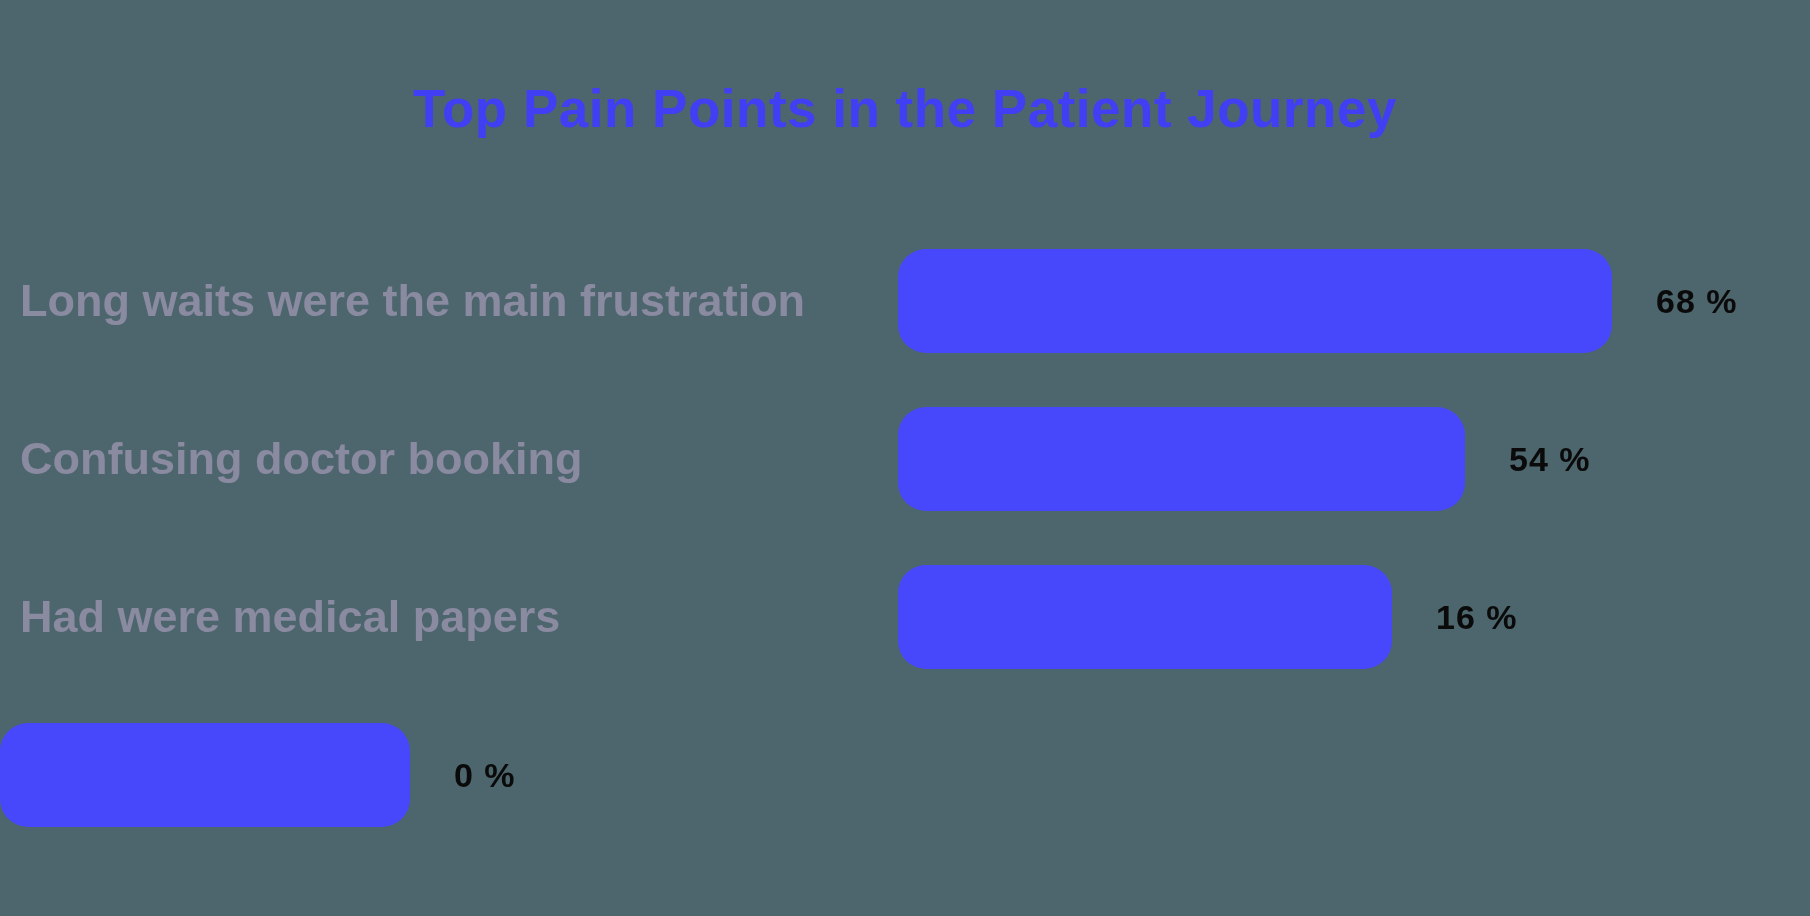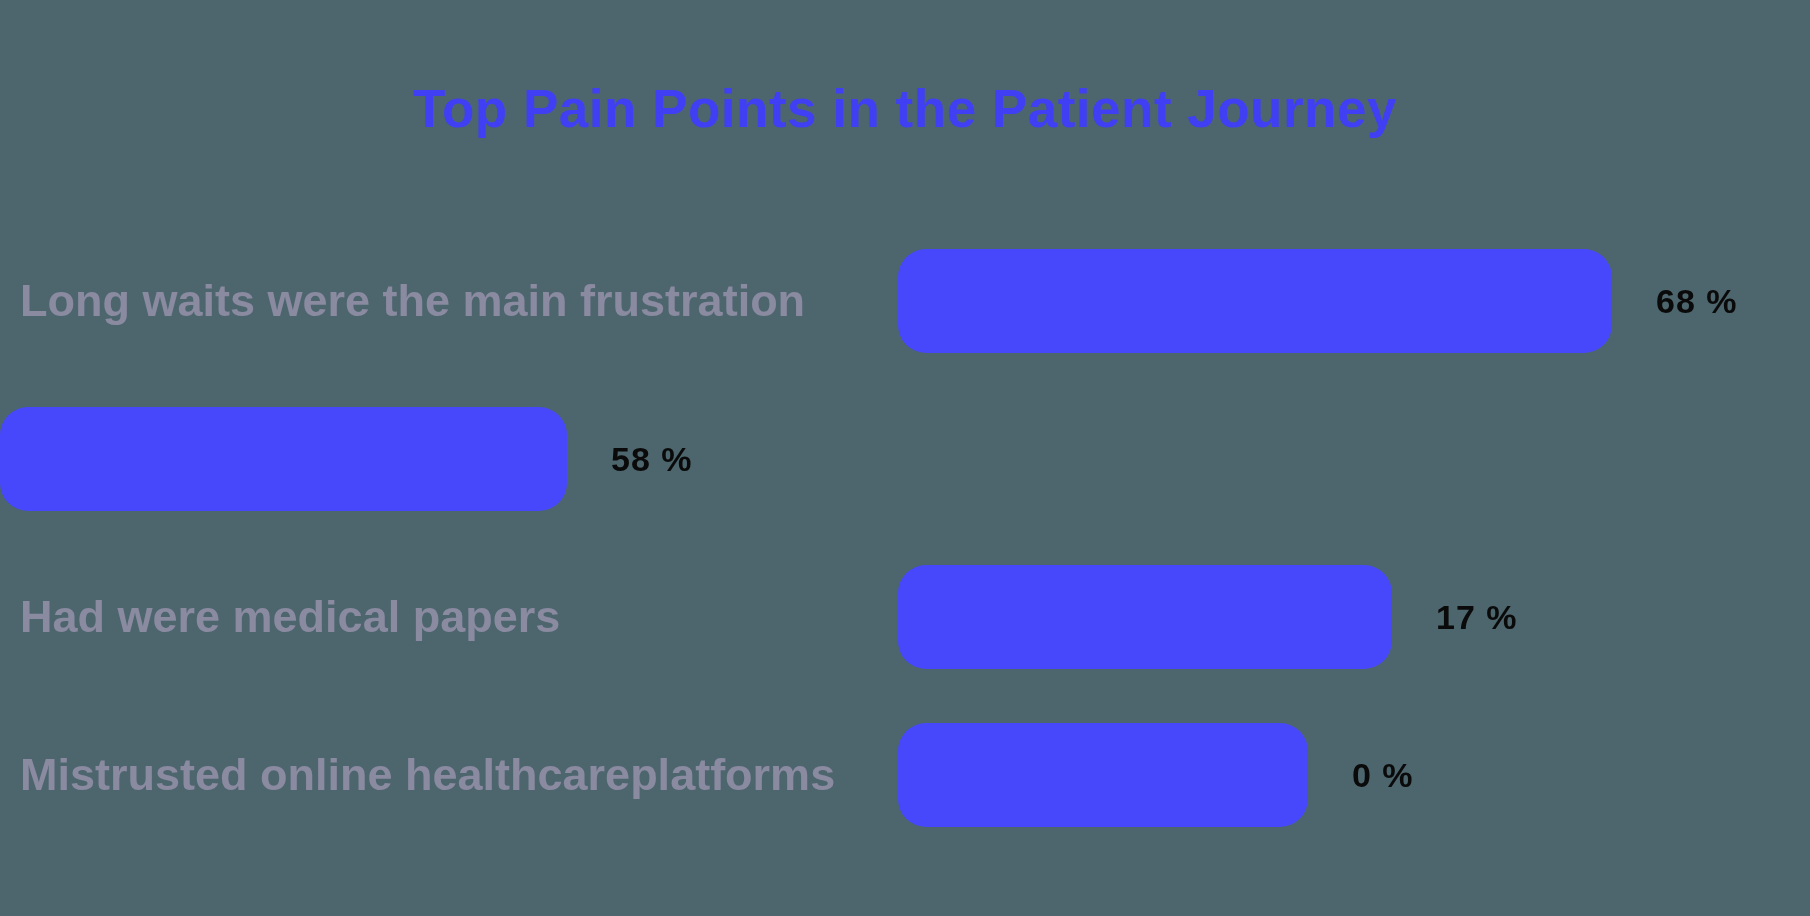--- a/index.html
+++ b/index.html
@@ -74,30 +74,30 @@
 
   <div class="rows">
 
     <div class="row">
       <div class="label">Long waits were the main frustration</div>
       <div class="bar" style="width: 714px;"></div>
       <div class="pct">68 %</div>
     </div>
 
     <div class="row">
+      <div class="label">Confusing doctor booking</div>
       <div class="bar" style="width: 567px;"></div>
-      <div class="pct">58 %</div>
+      <div class="pct">54 %</div>
     </div>
 
     <div class="row">
       <div class="label">Had were medical papers</div>
       <div class="bar" style="width: 494px;"></div>
-      <div class="pct">17 %</div>
+      <div class="pct">16 %</div>
     </div>
 
     <div class="row">
-      <div class="label">Mistrusted online healthcareplatforms</div>
       <div class="bar" style="width: 410px;"></div>
       <div class="pct">0 %</div>
     </div>
 
   </div>
 </div>
 
 </body></html>

